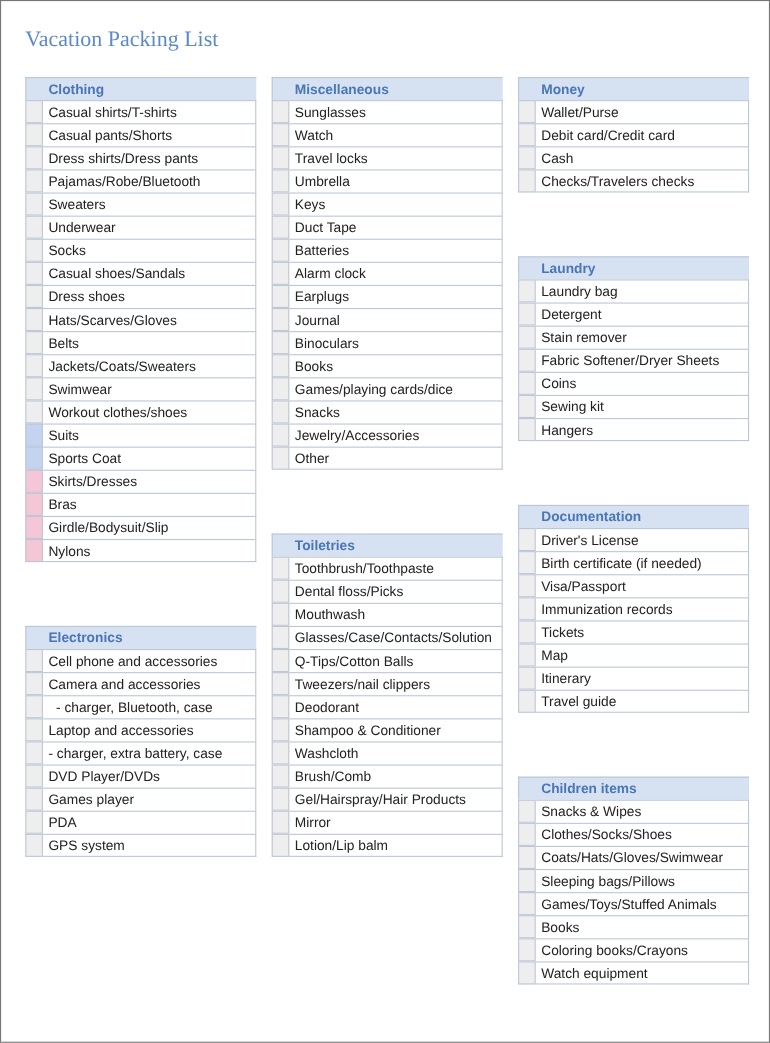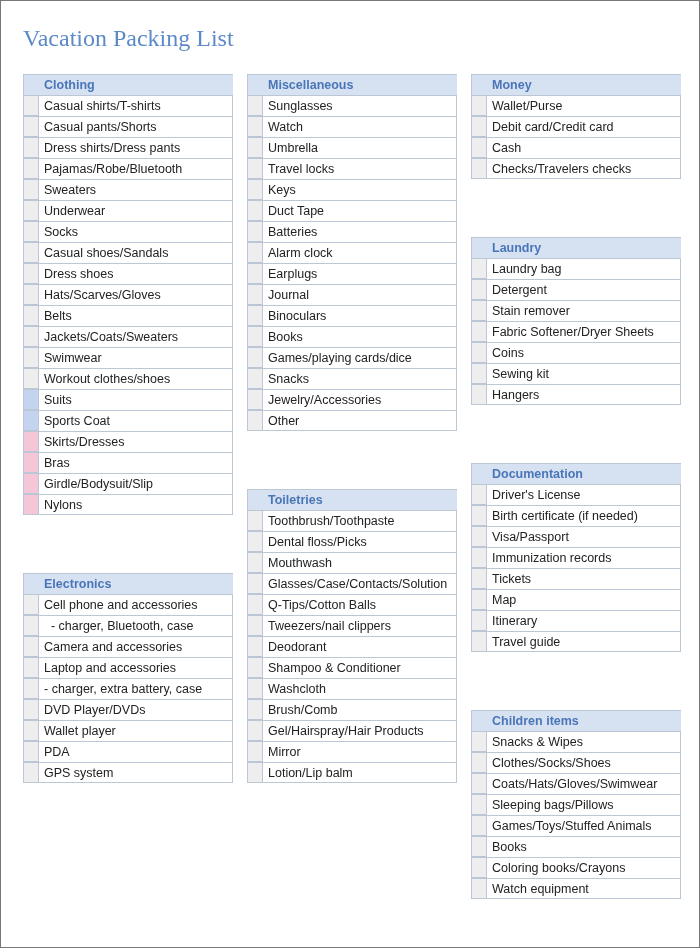--- a/index.html
+++ b/index.html
@@ -13,21 +13,21 @@
   .page {
     width: 700px;
     height: 948px;
     border: 1px solid #777;
     margin: 0;
     padding: 18px 18px 18px 22px;
     position: relative;
   }
   .title {
     font-family: Georgia, 'Times New Roman', serif;
-    font-size: 24px;
+    font-size: 20px;
     color: #5c8ac8;
     font-weight: normal;
     margin: 6px 0 22px 0;
   }
   .columns {
     display: flex;
     gap: 14px;
   }
   .col {
     display: flex;
@@ -173,41 +173,41 @@
           </div>
         </div>
         <div class="section">
           <div class="section-header">Electronics</div>
           <div class="row">
             <div class="check "></div>
             <div class="label">Cell phone and accessories</div>
           </div>
           <div class="row">
             <div class="check "></div>
+            <div class="label">Camera and accessories</div>
+          </div>
+          <div class="row">
+            <div class="check "></div>
             <div class="label">&nbsp;&nbsp;- charger, Bluetooth, case</div>
           </div>
           <div class="row">
             <div class="check "></div>
-            <div class="label">Camera and accessories</div>
-          </div>
-          <div class="row">
-            <div class="check "></div>
             <div class="label">Laptop and accessories</div>
           </div>
           <div class="row">
             <div class="check "></div>
             <div class="label">- charger, extra battery, case</div>
           </div>
           <div class="row">
             <div class="check "></div>
             <div class="label">DVD Player/DVDs</div>
           </div>
           <div class="row">
             <div class="check "></div>
-            <div class="label">Wallet player</div>
+            <div class="label">Games player</div>
           </div>
           <div class="row">
             <div class="check "></div>
             <div class="label">PDA</div>
           </div>
           <div class="row">
             <div class="check "></div>
             <div class="label">GPS system</div>
           </div>
         </div>
@@ -218,25 +218,25 @@
           <div class="row">
             <div class="check "></div>
             <div class="label">Sunglasses</div>
           </div>
           <div class="row">
             <div class="check "></div>
             <div class="label">Watch</div>
           </div>
           <div class="row">
             <div class="check "></div>
+            <div class="label">Travel locks</div>
+          </div>
+          <div class="row">
+            <div class="check "></div>
             <div class="label">Umbrella</div>
-          </div>
-          <div class="row">
-            <div class="check "></div>
-            <div class="label">Travel locks</div>
           </div>
           <div class="row">
             <div class="check "></div>
             <div class="label">Keys</div>
           </div>
           <div class="row">
             <div class="check "></div>
             <div class="label">Duct Tape</div>
           </div>
           <div class="row">

